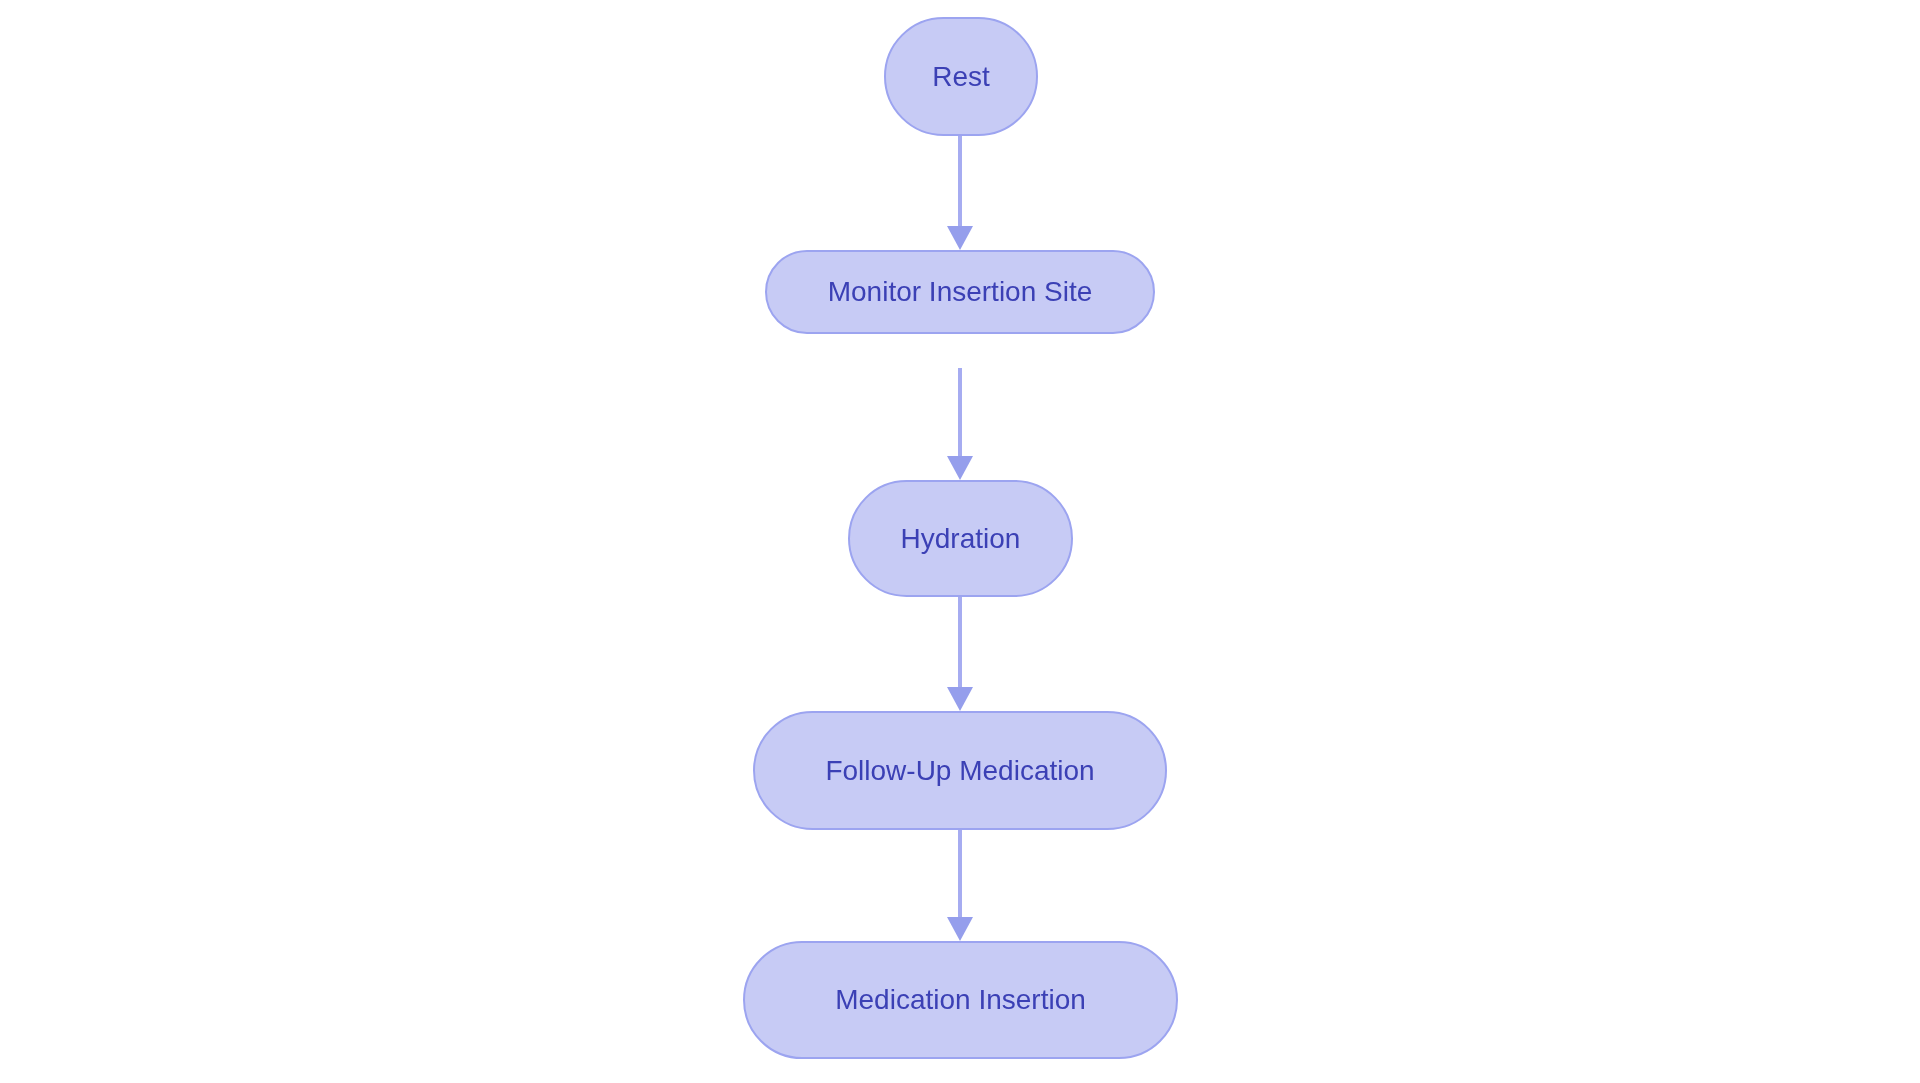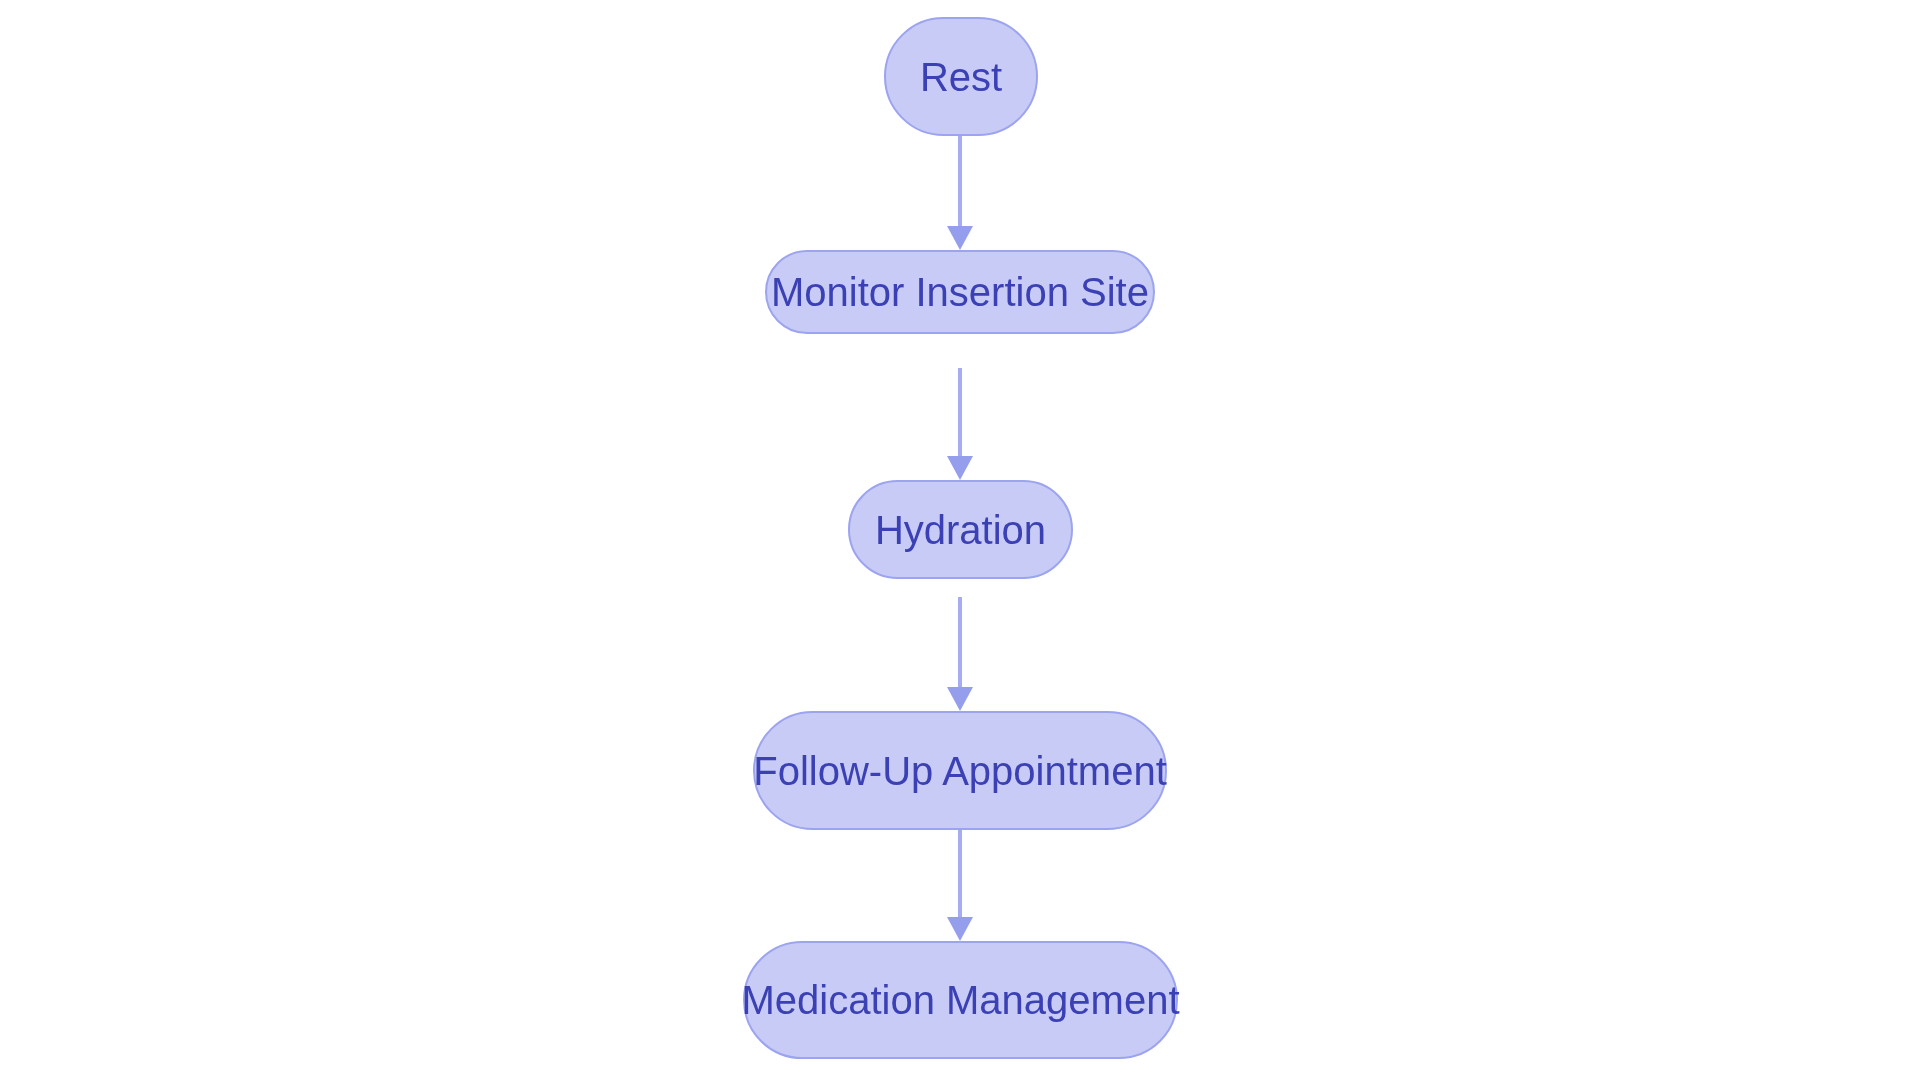--- a/index.html
+++ b/index.html
@@ -18,28 +18,28 @@
   .node {
     position: absolute;
     box-sizing: border-box;
     background: var(--node-fill, #c7cbf5);
     border: 2px solid var(--node-border, #9ca4f0);
     border-radius: 60px;
     display: flex;
     align-items: center;
     justify-content: center;
     color: var(--node-text, #3b40b5);
-    font-size: 40px;
+    font-size: 28px;
     line-height: 1;
     white-space: nowrap;
     text-align: center;
   }
   .node-rest                  { left: 884px; top: 17px;  width: 154px; height: 119px; }
   .node-monitor               { left: 765px; top: 250px; width: 390px; height: 84px; }
-  .node-hydration             { left: 848px; top: 480px; width: 225px; height: 99px; }
+  .node-hydration             { left: 848px; top: 480px; width: 225px; height: 117px; }
   .node-followup              { left: 753px; top: 711px; width: 414px; height: 119px; }
   .node-medication            { left: 743px; top: 941px; width: 435px; height: 118px; }
   .arrow {
     position: absolute;
     left: 944px;
     width: 32px;
     display: block;
   }
   .arrow-1 { top: 136px; height: 114px; }
   .arrow-2 { top: 368px; height: 112px; }
@@ -72,25 +72,25 @@
   <div class="node node-hydration">
     <span>Hydration</span>
   </div>
 
   <svg class="arrow arrow-3" viewBox="0 0 32 114" aria-hidden="true">
     <line x1="16" y1="0" x2="16" y2="92" stroke-width="4" stroke="#a6acf1"></line>
     <path d="M3,90 L29,90 L16,114 Z" fill="#959eec"></path>
   </svg>
 
   <div class="node node-followup">
-    <span>Follow-Up Appointment</span>
+    <span>Follow-Up Medication</span>
   </div>
 
   <svg class="arrow arrow-4" viewBox="0 0 32 111" aria-hidden="true">
     <line x1="16" y1="0" x2="16" y2="89" stroke-width="4" stroke="#a6acf1"></line>
     <path d="M3,87 L29,87 L16,111 Z" fill="#959eec"></path>
   </svg>
 
   <div class="node node-medication">
-    <span>Medication Management</span>
+    <span>Medication Insertion</span>
   </div>
 
 </div>
 
 </body></html>

